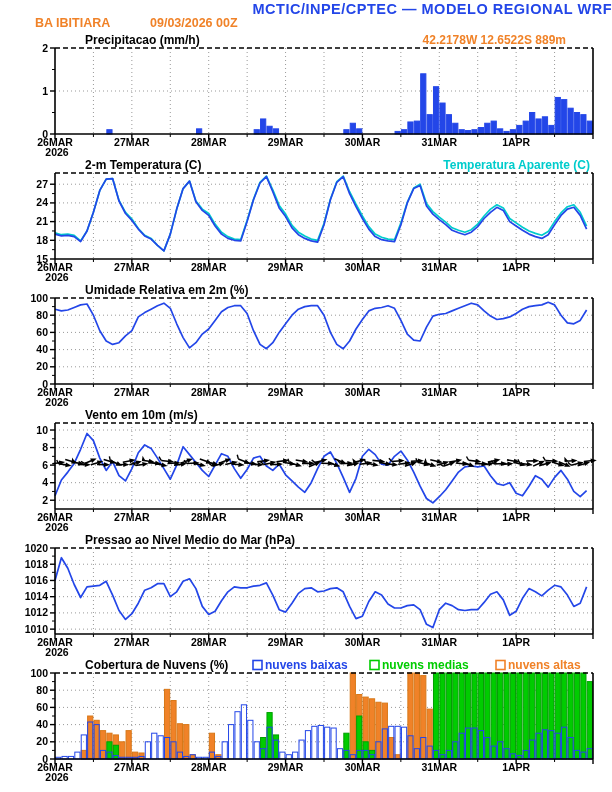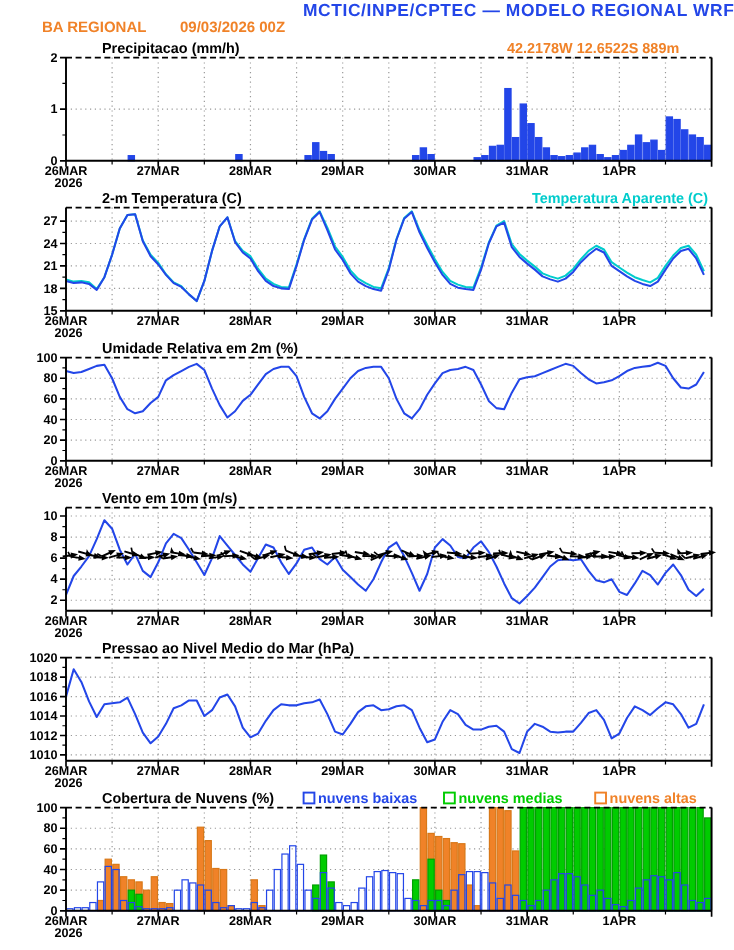--- a/index.html
+++ b/index.html
@@ -9,21 +9,21 @@
              font-size:14.5px;font-weight:bold;letter-spacing:0.5px;}
   .hdr-station{position:absolute;top:16px;left:35px;font-size:12.5px;font-weight:bold;}
   .hdr-run{position:absolute;top:16px;left:150px;font-size:12.5px;font-weight:bold;}
   svg.panel{position:absolute;left:0;width:612px;height:125px;display:block;}
 </style>
 </head>
 <body>
 
 <div class="page">
   <div class="hdr-title" id="hdrTitle" style="color: rgb(35, 70, 232);">MCTIC/INPE/CPTEC — MODELO REGIONAL WRF</div>
-  <div class="hdr-station" id="hdrStation" style="color: rgb(240, 130, 40);">BA REGIONAL</div>
+  <div class="hdr-station" id="hdrStation" style="color: rgb(240, 130, 40);">BA IBITIARA</div>
   <div class="hdr-run" id="hdrRun" style="color: rgb(240, 130, 40);">09/03/2026 00Z</div>
   <svg class="panel" style="top:33px" viewBox="0 0 612 125">
       <line x1="93.42857142857143" y1="15" x2="93.42857142857143" y2="101" stroke="#999999" stroke-width="1" stroke-dasharray="1 3"></line>
       <line x1="131.85714285714286" y1="15" x2="131.85714285714286" y2="101" stroke="#999999" stroke-width="1" stroke-dasharray="1 3"></line>
       <line x1="170.28571428571428" y1="15" x2="170.28571428571428" y2="101" stroke="#999999" stroke-width="1" stroke-dasharray="1 3"></line>
       <line x1="208.71428571428572" y1="15" x2="208.71428571428572" y2="101" stroke="#999999" stroke-width="1" stroke-dasharray="1 3"></line>
       <line x1="247.14285714285717" y1="15" x2="247.14285714285717" y2="101" stroke="#999999" stroke-width="1" stroke-dasharray="1 3"></line>
       <line x1="285.57142857142856" y1="15" x2="285.57142857142856" y2="101" stroke="#999999" stroke-width="1" stroke-dasharray="1 3"></line>
       <line x1="324" y1="15" x2="324" y2="101" stroke="#999999" stroke-width="1" stroke-dasharray="1 3"></line>
       <line x1="362.42857142857144" y1="15" x2="362.42857142857144" y2="101" stroke="#999999" stroke-width="1" stroke-dasharray="1 3"></line>

